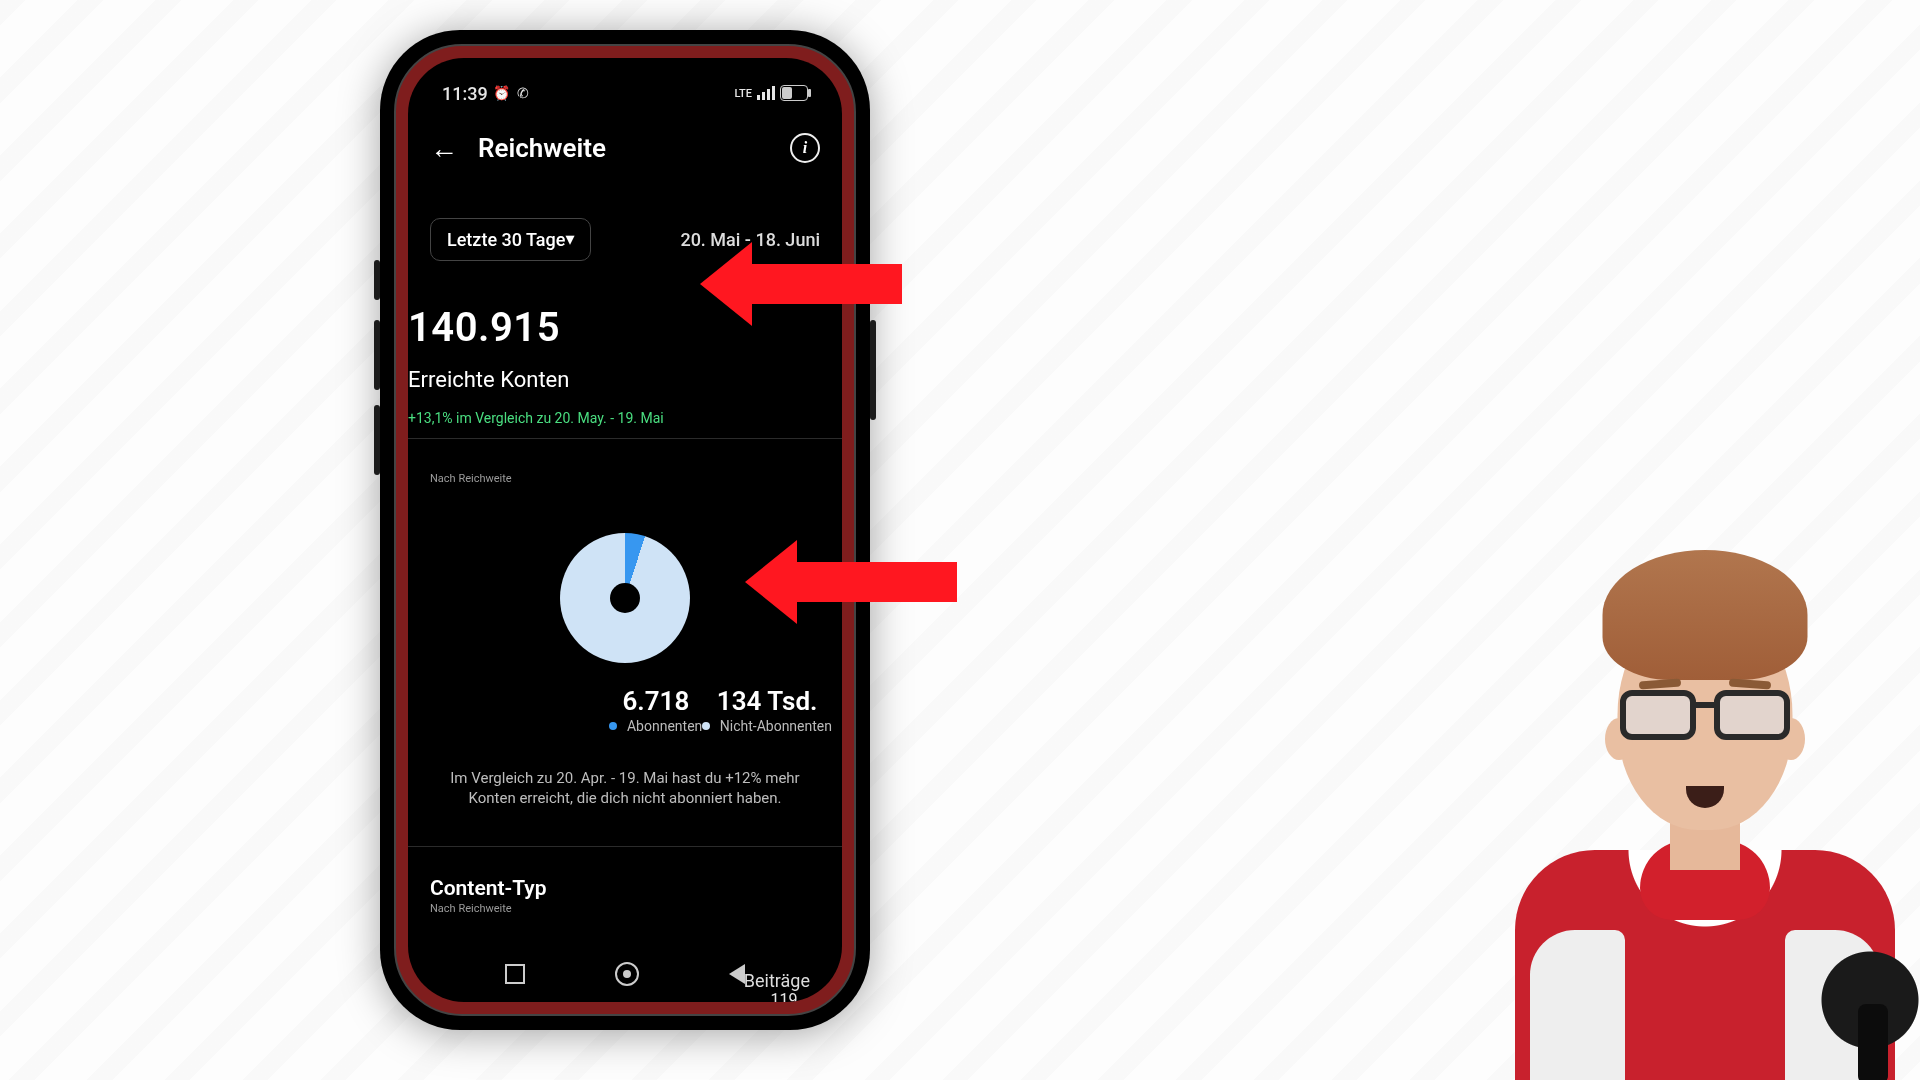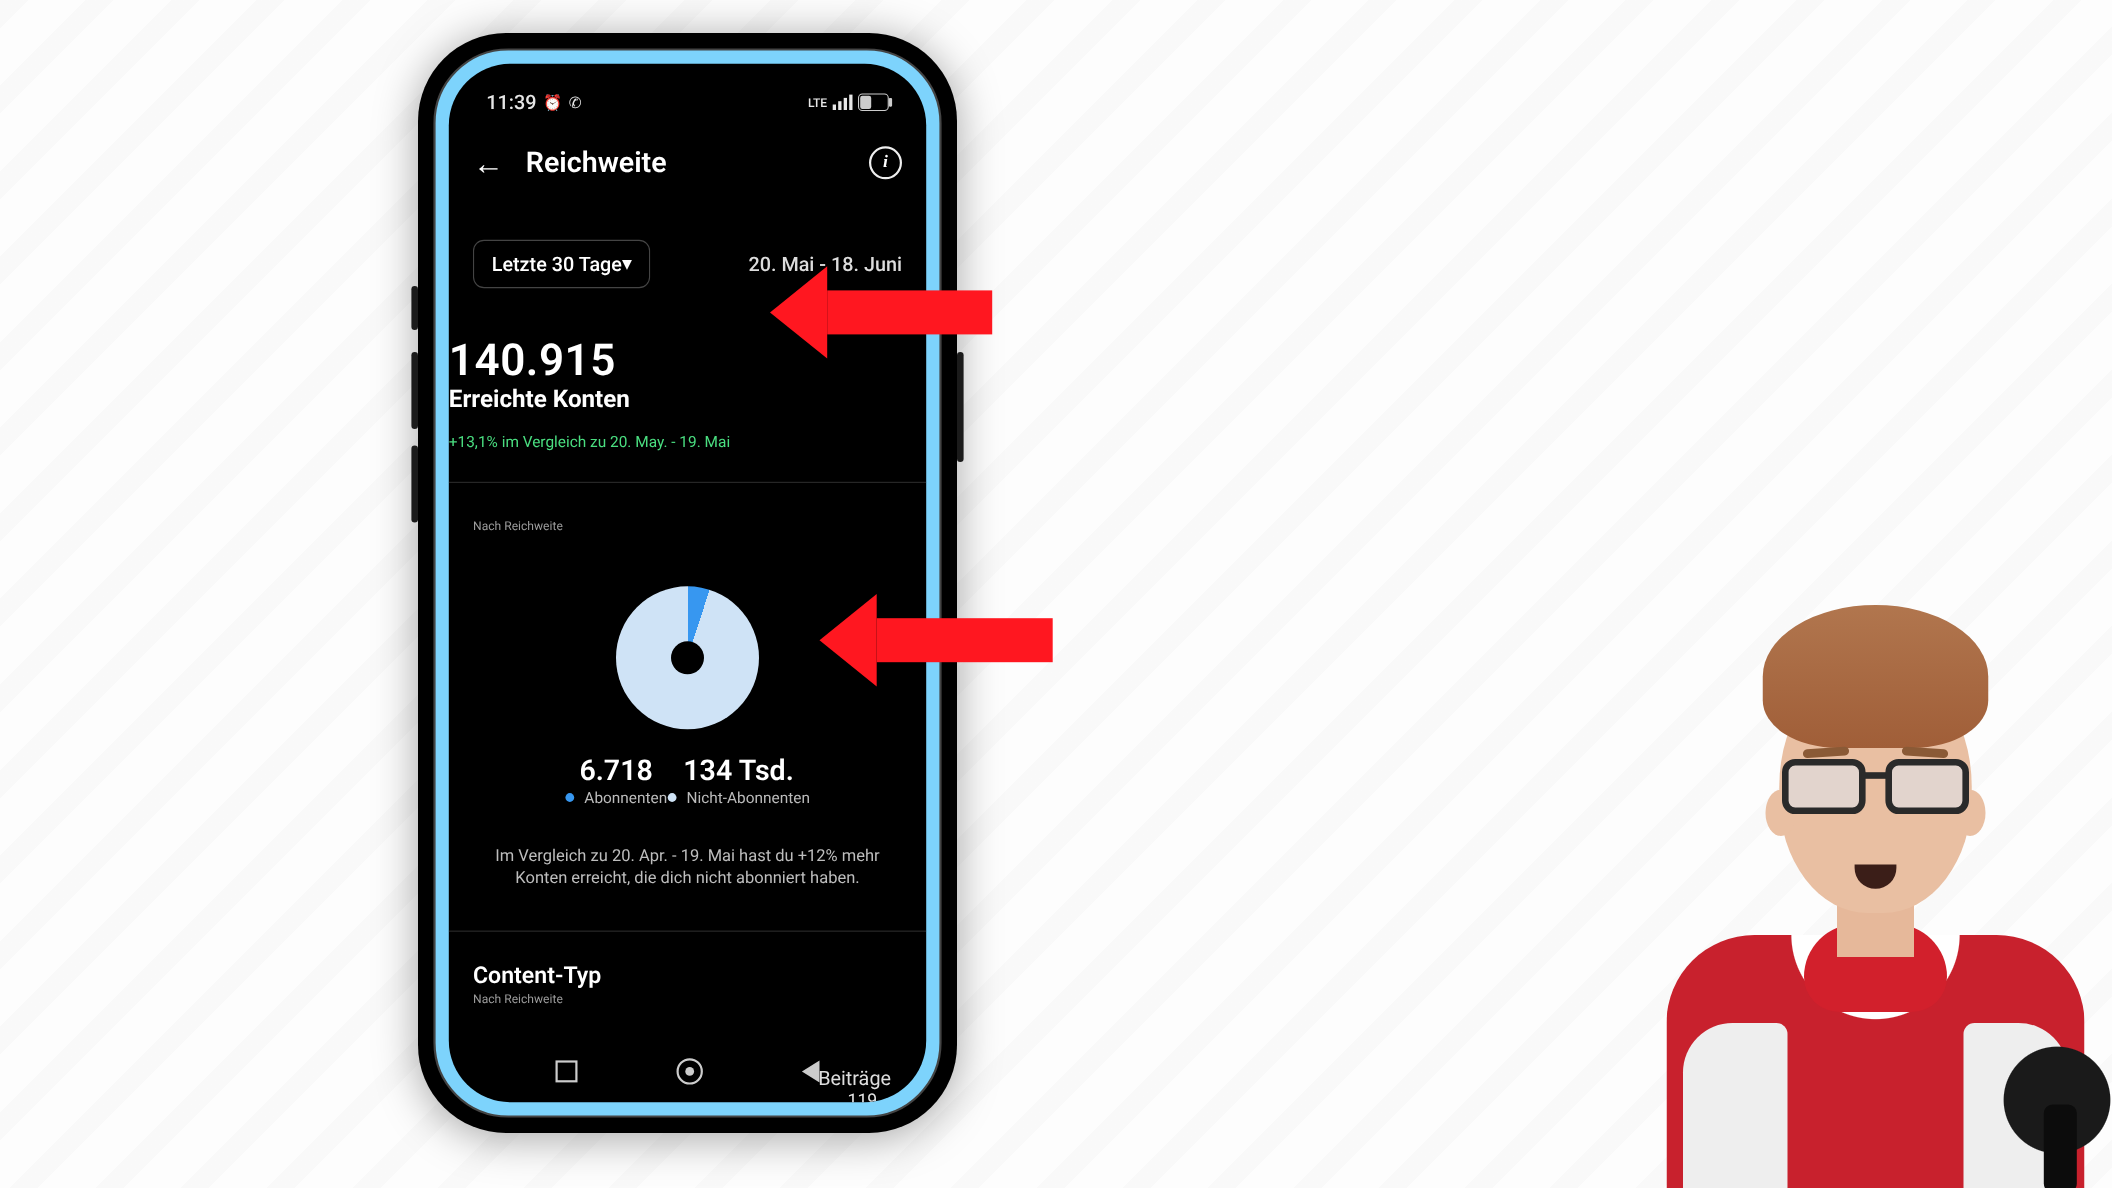--- a/index.html
+++ b/index.html
@@ -35,21 +35,21 @@
     width: 490px;
     height: 1000px;
     border-radius: 80px;
     background: #000;
     box-shadow: 0 4px 40px rgba(0,0,0,0.35);
   }
   .phone-inner {
     position: absolute;
     inset: 14px;
     border-radius: 68px;
-    background: #7dd3fc;
+    background: #7f1d1d;
     border: 2px solid #444;
   }
   .phone-screen {
     position: absolute;
     inset: 12px;
     border-radius: 56px;
     background: #000;
     overflow: hidden;
     color: #fff;
   }
@@ -144,21 +144,21 @@
     padding:10px 16px; font-size:18px; font-weight:500;
     display:flex; align-items:center; gap:0;
   }
   .chev { display:inline-block; transform:translateY(-1px); }
   .range-text { font-size:18px; font-weight:500; color:#ddd; }
 
   .big-number {
     position:absolute; top:246px; left:0; right:0; text-align:left;
   }
   .big-number .num   { font-size:40px; font-weight:600; letter-spacing:0.5px; }
-  .big-number .label { font-size:22px; font-weight:700; margin-top:0; }
+  .big-number .label { font-size:22px; font-weight:400; margin-top:16px; }
   .big-number .delta { font-size:14px; color:#4ade80; margin-top:18px; }
 
   .divider { position:absolute; left:0; right:0; height:1px; background:#2b2b2b; }
   .divider.d1 { top:380px; }
   .divider.d2 { top:788px; }
 
   .sec {
     position:absolute; left:0; right:0;
     padding:0 22px;
   }
@@ -175,21 +175,21 @@
       conic-gradient(#3797f0 0deg 18deg, #cfe3f6 18deg 360deg);
     position:relative;
   }
   .donut:after{
     content:""; position:absolute; inset:50px; border-radius:50%;
     background:#000;
   }
 
   .legend-row {
     position:absolute; top:628px; left:0; right:0;
-    display:flex; justify-content:center; padding:0 10px;
+    display:flex; justify-content:flex-end; padding:0 10px;
   }
   .legend-col { text-align:center; }
   .legend-num { font-size:26px; font-weight:600; }
   .legend-lab { font-size:14px; color:#bbb; margin-top:2px; }
   .legend-lab .dot { display:inline-block; width:8px; height:8px; border-radius:50%; margin-right:6px; transform:translateY(-1px); }
   .dot.blue { background:#3797f0; }
   .dot.white{ background:#cfe3f6; }
 
   .compare-text {
     position:absolute; top:710px; left:28px; right:28px;

